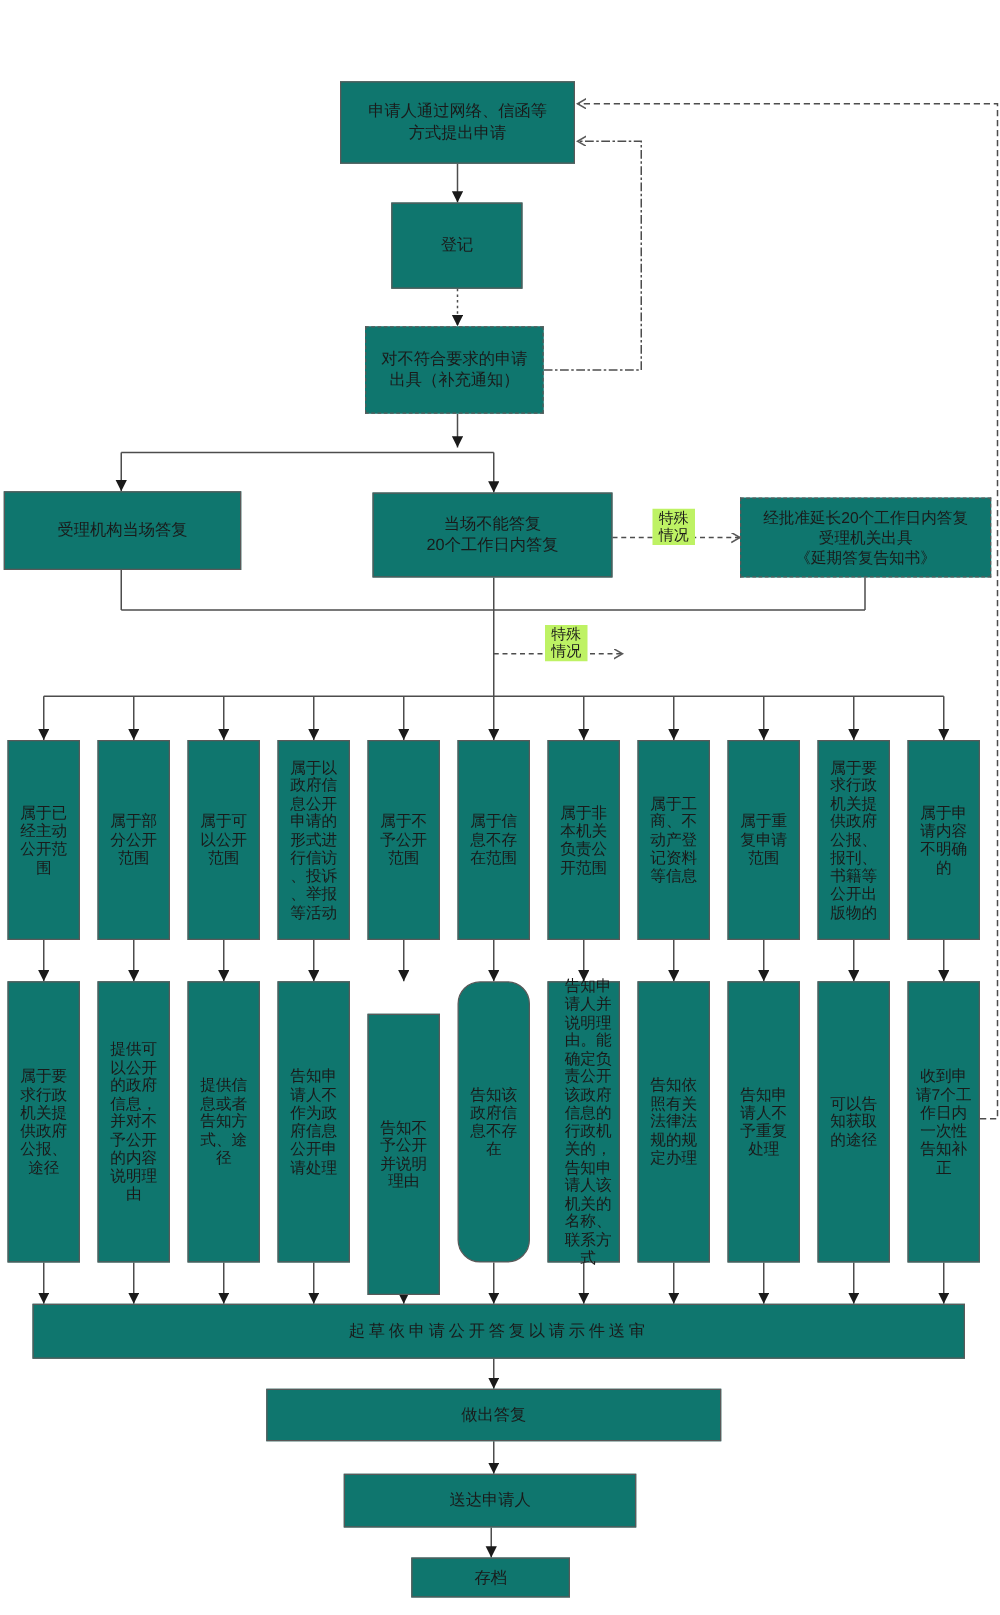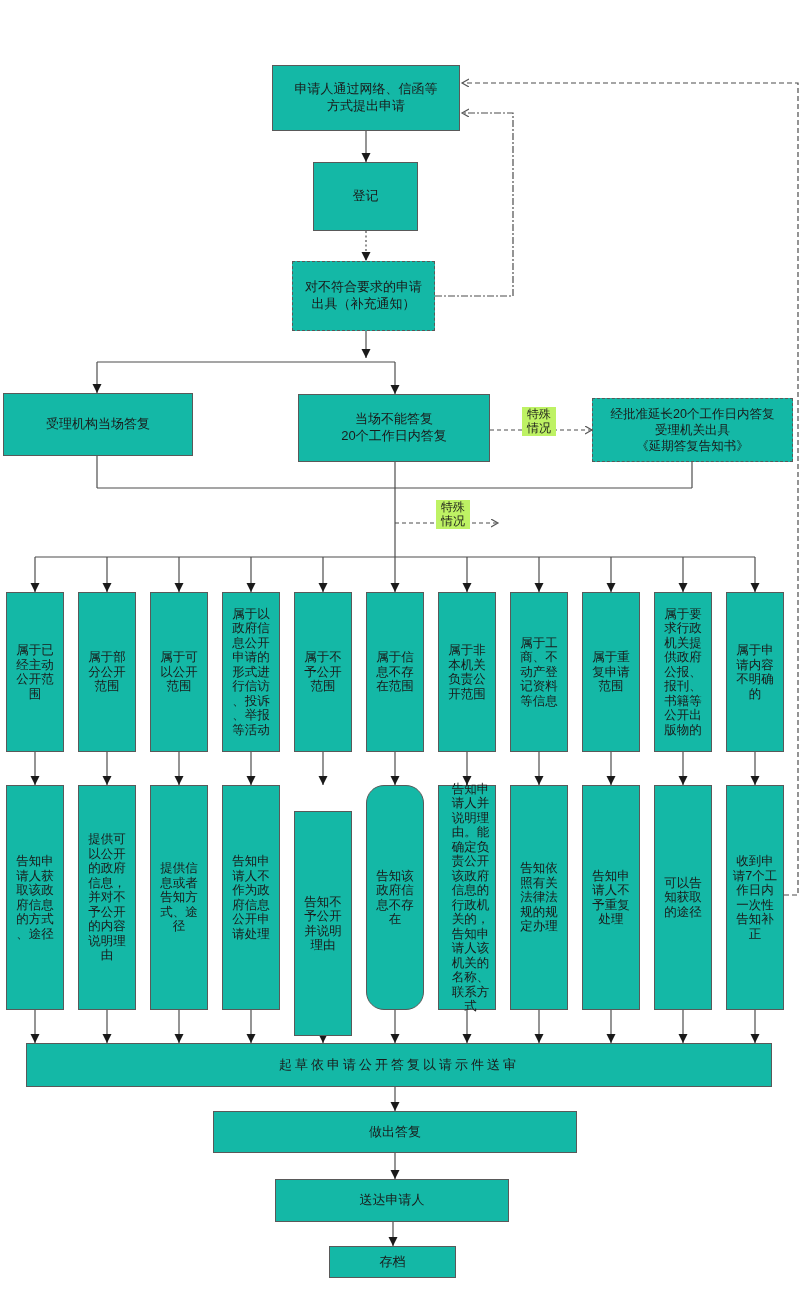--- a/index.html
+++ b/index.html
@@ -2,21 +2,21 @@
 <html><head>
 <meta charset="utf-8">
 <title>Flowchart</title>
 <style>
   html,body{margin:0;padding:0;background:#ffffff;}
   body{font-family:"Liberation Sans","DejaVu Sans",sans-serif;}
   .stage{position:relative;width:800px;height:1292px;background:#fff;overflow:hidden;}
   .lines{position:absolute;left:0;top:0;width:800px;height:1292px;}
   .box{
     position:absolute;box-sizing:border-box;
-    border:1px solid #595959;background:#14b8a6;
+    border:1px solid #595959;background:#0f766e;
     display:flex;align-items:center;justify-content:center;
     text-align:center;white-space:pre-line;
     font-size:13px;line-height:1.3;color:#1a1a1a;
     z-index:2;
   }
   .dashed{border-style:dashed;}
   .col{
     width:58px;padding:2px 4px;
     font-size:12.5px;line-height:1.16;
     line-break:anywhere;word-break:break-all;
@@ -133,21 +133,21 @@
   <div class="box col" style="left:150px;top:592px;height:160px;">属于可以公开范围</div>
   <div class="box col" style="left:222px;top:592px;height:160px;">属于以政府信息公开申请的形式进行信访、投诉、举报等活动</div>
   <div class="box col" style="left:294px;top:592px;height:160px;">属于不予公开范围</div>
   <div class="box col" style="left:366px;top:592px;height:160px;">属于信息不存在范围</div>
   <div class="box col" style="left:510px;top:592px;height:160px;">属于工商、不动产登记资料等信息</div>
   <div class="box col" style="left:438px;top:592px;height:160px;">属于非本机关负责公开范围</div>
   <div class="box col" style="left:582px;top:592px;height:160px;">属于重复申请范围</div>
   <div class="box col" style="left:726px;top:592px;height:160px;">属于申请内容不明确的</div>
   <div class="box col" style="left:654px;top:592px;height:160px;">属于要求行政机关提供政府公报、报刊、书籍等公开出版物的</div>
 
-  <div class="box col" style="left:6px;top:785px;height:225px;">告知申请人获取该政府信息的方式、途径</div>
+  <div class="box col" style="left:6px;top:785px;height:225px;">属于要求行政机关提供政府公报、途径</div>
   <div class="box col" style="left:78px;top:785px;height:225px;">提供可以公开的政府信息，并对不予公开的内容说明理由</div>
   <div class="box col" style="left:150px;top:785px;height:225px;">提供信息或者告知方式、途径</div>
   <div class="box col" style="left:222px;top:785px;height:225px;">告知申请人不作为政府信息公开申请处理</div>
   <div class="box col" style="left:294px;top:811px;height:225px;">告知不予公开并说明理由</div>
   <div class="box col" style="left:366px;top:785px;height:225px;border-radius:18px;">告知该政府信息不存在</div>
   <div class="box col" style="left:438px;top:785px;height:225px;padding-left:11px;">告知申请人并说明理由。能确定负责公开该政府信息的行政机关的，告知申请人该机关的名称、联系方式</div>
   <div class="box col" style="left:510px;top:785px;height:225px;">告知依照有关法律法规的规定办理</div>
   <div class="box col" style="left:582px;top:785px;height:225px;">告知申请人不予重复处理</div>
   <div class="box col" style="left:654px;top:785px;height:225px;">可以告知获取的途径</div>
   <div class="box col" style="left:726px;top:785px;height:225px;">收到申请7个工作日内一次性告知补正</div>

